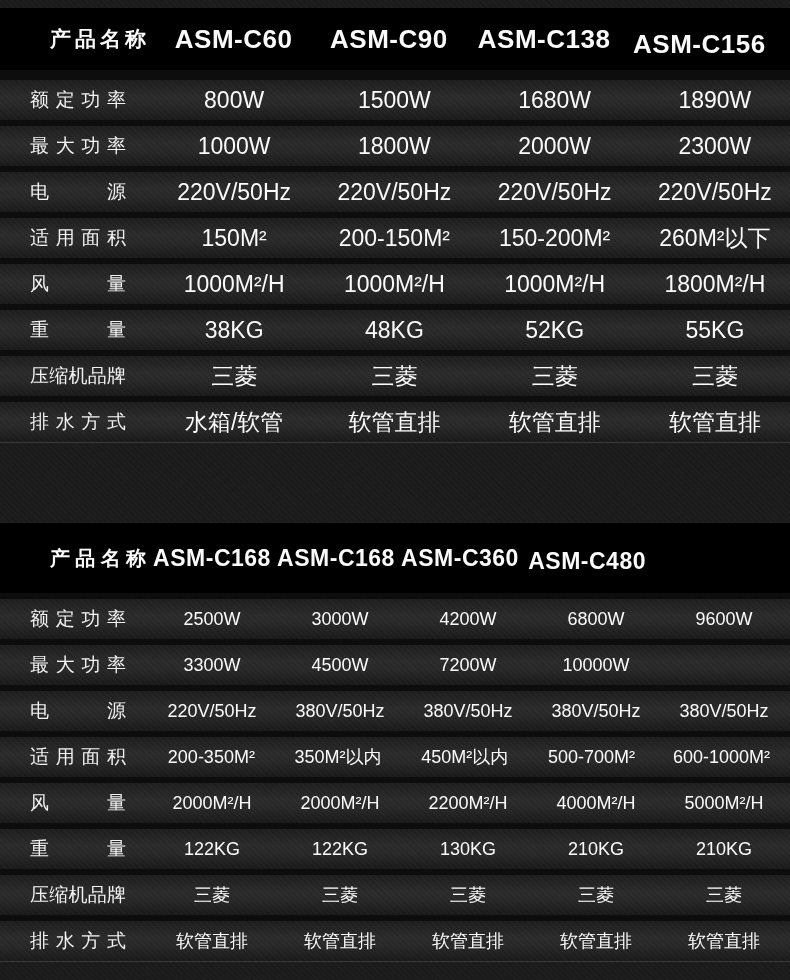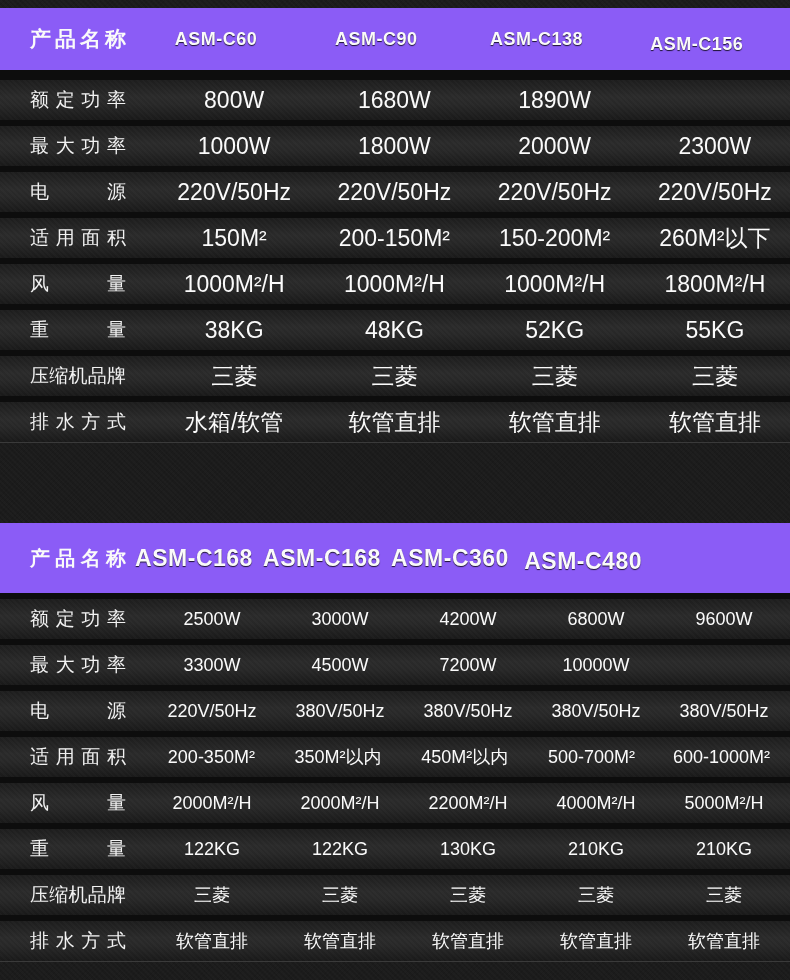--- a/index.html
+++ b/index.html
@@ -12,43 +12,44 @@
       repeating-linear-gradient(45deg, rgba(255,255,255,0.014) 0 2px, rgba(0,0,0,0) 2px 4px),
       repeating-linear-gradient(-45deg, rgba(0,0,0,0.06) 0 1px, rgba(0,0,0,0) 1px 3px),
       #1b1b1b;
     overflow: hidden;
   }
   .page { padding-top: 8px; }
 
   
   .spec-table { width: 790px; }
   .thead {
-    background: #8b5cf6;
+    background: #000000;
     display: grid;
     align-items: center;
     box-sizing: border-box;
+    padding-left: 20px;
   }
   .t1 .thead { height: 62px; grid-template-columns: 136px repeat(4, 1fr); padding-right: 13px; }
   .t2 .thead { height: 70px; grid-template-columns: 130px repeat(5, 1fr); padding-right: 20px; }
 
   .corner {
     margin-left: 30px;
     width: 96px;
     font-weight: bold;
     font-size: 21px;
     text-align: justify;
     text-align-last: justify;
     white-space: nowrap;
   }
   .t2 .corner { font-size: 20px; }
 
   .model {
     text-align: center;
     font-weight: bold;
-    font-size: 18px;
+    font-size: 26px;
     letter-spacing: 0.5px;
     text-shadow: 0 1px 1px rgba(0,0,0,0.8);
   }
   .t2 .model { font-size: 23px; }
   .t1 .model:nth-child(5) { transform: translateY(5px); }
   .t2 .model:nth-child(5) { transform: translateY(3px); text-align: right; }
   .t2 .model:nth-child(6) { transform: translateY(7px); text-align: right; }
 
   
   .tbody {
@@ -103,20 +104,21 @@
       <div class="model">ASM-C60</div>
       <div class="model">ASM-C90</div>
       <div class="model">ASM-C138</div>
       <div class="model">ASM-C156</div>
     </div>
     <div class="tbody">
 
       <div class="row">
         <div class="label">额定功率</div>
         <div class="value">800W</div>
+        <div class="value">1500W</div>
         <div class="value">1680W</div>
         <div class="value">1890W</div>
       </div>
 
       <div class="row">
         <div class="label">最大功率</div>
         <div class="value">1000W</div>
         <div class="value">1800W</div>
         <div class="value">2000W</div>
         <div class="value">2300W</div>

